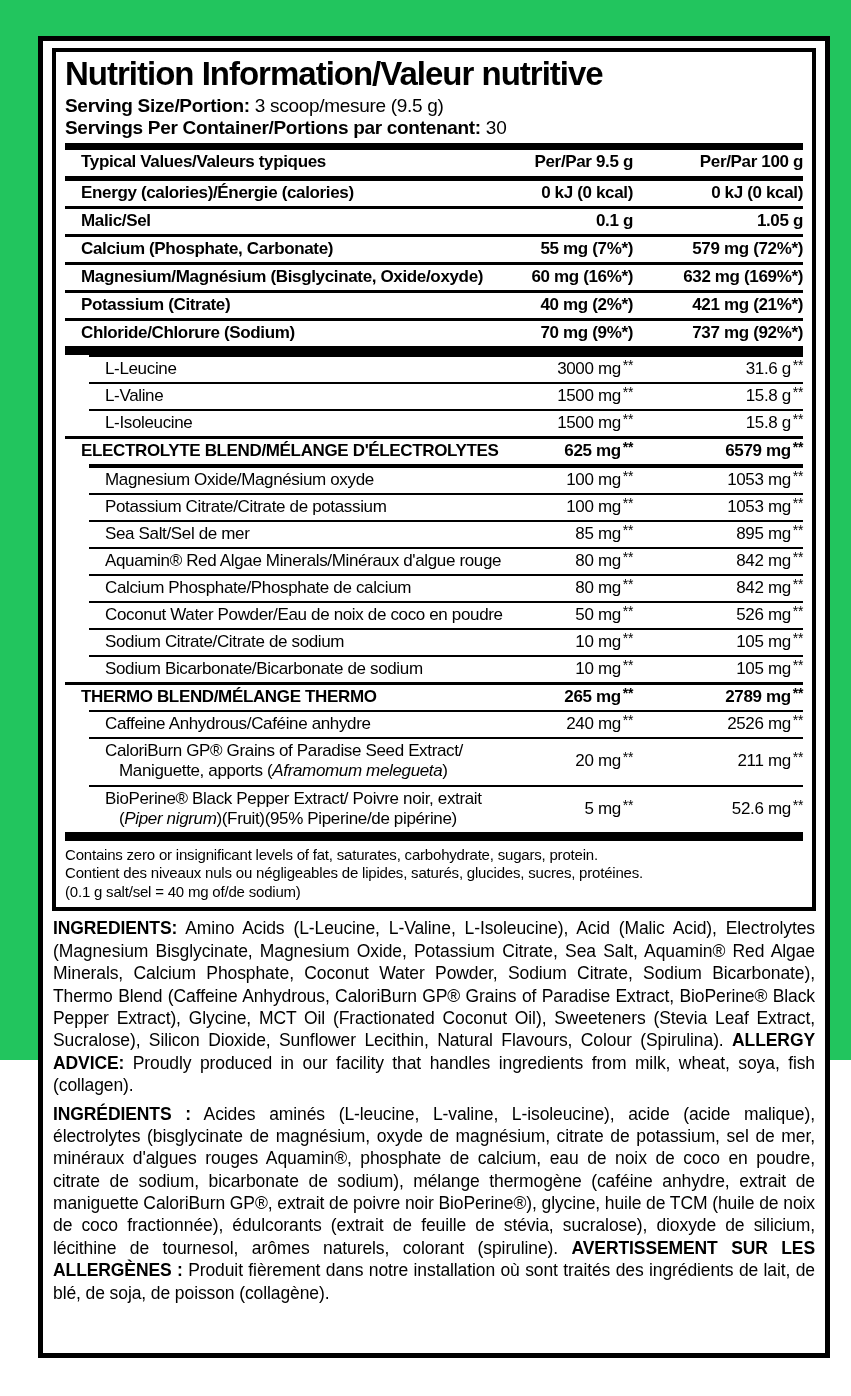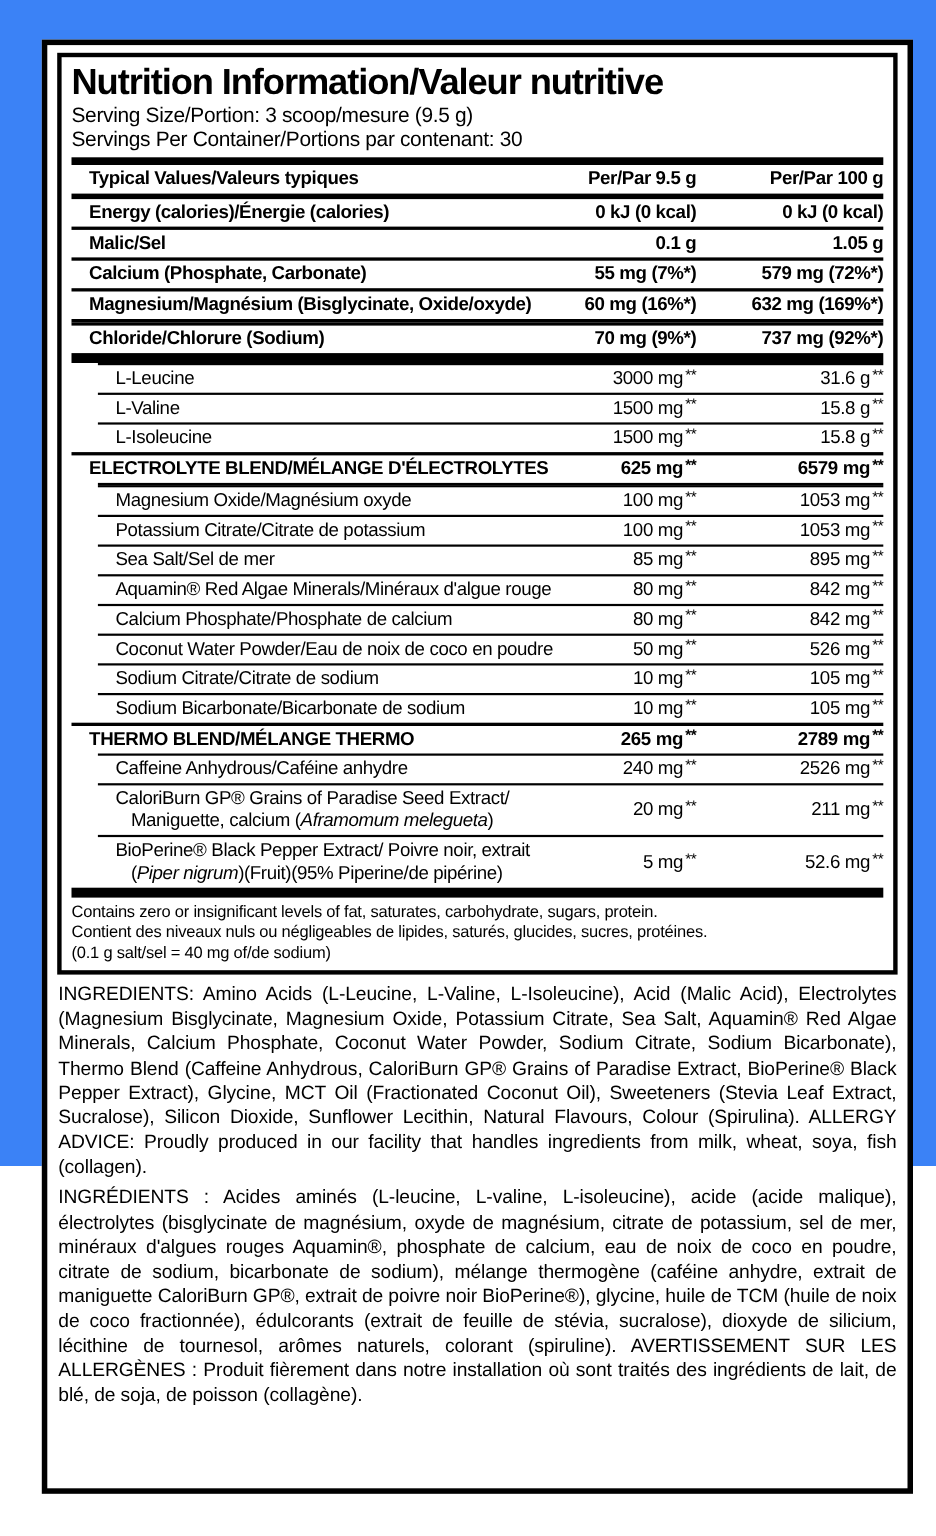--- a/index.html
+++ b/index.html
@@ -3,33 +3,33 @@
 <meta charset="utf-8">
 <style>
   * { box-sizing: border-box; }
   html, body { margin: 0; padding: 0; background: #ffffff; }
   body {
     width: 851px; height: 1396px;
     font-family: "Liberation Sans", sans-serif;
     color: #000;
     -webkit-font-smoothing: antialiased;
   }
-  .page { position: relative; width: 851px; height: 1060px; background: #3b82f6; }
+  .page { position: relative; width: 851px; height: 1060px; background: #22c55e; }
   .outer {
     position: absolute; left: 38px; top: 36px; width: 792px; min-height: 1322px;
     border: 5px solid #000; padding: 7px 9px 10px; background: #fff;
   }
   .nf-box { border: 4px solid #000; padding: 4px 9px 6px; background: #fff; }
 
   .title {
     font-size: 33px; font-weight: bold; letter-spacing: -1px;
     margin: 1px 0 3px; line-height: 1.05;
   }
   .sline { font-size: 19px; line-height: 1.18; letter-spacing: -0.3px; }
-  .b { font-weight: normal; }
+  .b { font-weight: bold; }
 
   .bar8 { height: 7px; background: #000; margin-top: 4px; }
   .bar5 { height: 5px; background: #000; }
   .bar9 { height: 9px; background: #000; }
   .hr3  { border-top: 3px solid #000; }
   .hr2i { border-top: 2px solid #000; margin-left: 24px; }
 
   .row {
     display: flex; align-items: center;
     padding: 2px 0 3px; font-size: 17px; font-weight: bold;
@@ -91,20 +91,25 @@
       </div>
       <div class="hr3"></div>
 
       <div class="row">
         <div class="lbl">Magnesium/Magnésium (Bisglycinate, Oxide/oxyde)</div>
         <div class="v1">60 mg (16%*)</div>
         <div class="v2">632 mg (169%*)</div>
       </div>
       <div class="hr3"></div>
 
+      <div class="row">
+        <div class="lbl">Potassium (Citrate)</div>
+        <div class="v1">40 mg (2%*)</div>
+        <div class="v2">421 mg (21%*)</div>
+      </div>
       <div class="hr3"></div>
 
       <div class="row">
         <div class="lbl">Chloride/Chlorure (Sodium)</div>
         <div class="v1">70 mg (9%*)</div>
         <div class="v2">737 mg (92%*)</div>
       </div>
       <div class="bar9"></div>
 
       <div class="hr2i"></div>
@@ -205,21 +210,21 @@
       <div class="row sub">
         <div class="lbl">Caffeine Anhydrous/Caféine anhydre</div>
         <div class="v1"><span>240 mg</span><span class="ast">**</span></div>
         <div class="v2"><span>2526 mg</span><span class="ast">**</span></div>
       </div>
       <div class="hr2i"></div>
 
       <div class="row sub">
         <div class="lbl">
           <div>CaloriBurn GP® Grains of Paradise Seed Extract/</div>
-          <div class="l2"><span>Maniguette, calcium (</span><i>Aframomum melegueta</i><span>)</span></div>
+          <div class="l2"><span>Maniguette, apports (</span><i>Aframomum melegueta</i><span>)</span></div>
         </div>
         <div class="v1"><span>20 mg</span><span class="ast">**</span></div>
         <div class="v2"><span>211 mg</span><span class="ast">**</span></div>
       </div>
       <div class="hr2i"></div>
 
       <div class="row sub">
         <div class="lbl">
           <div>BioPerine® Black Pepper Extract/ Poivre noir, extrait</div>
           <div class="l2"><span>(</span><i>Piper nigrum</i><span>)(Fruit)(95% Piperine/de pipérine)</span></div>

